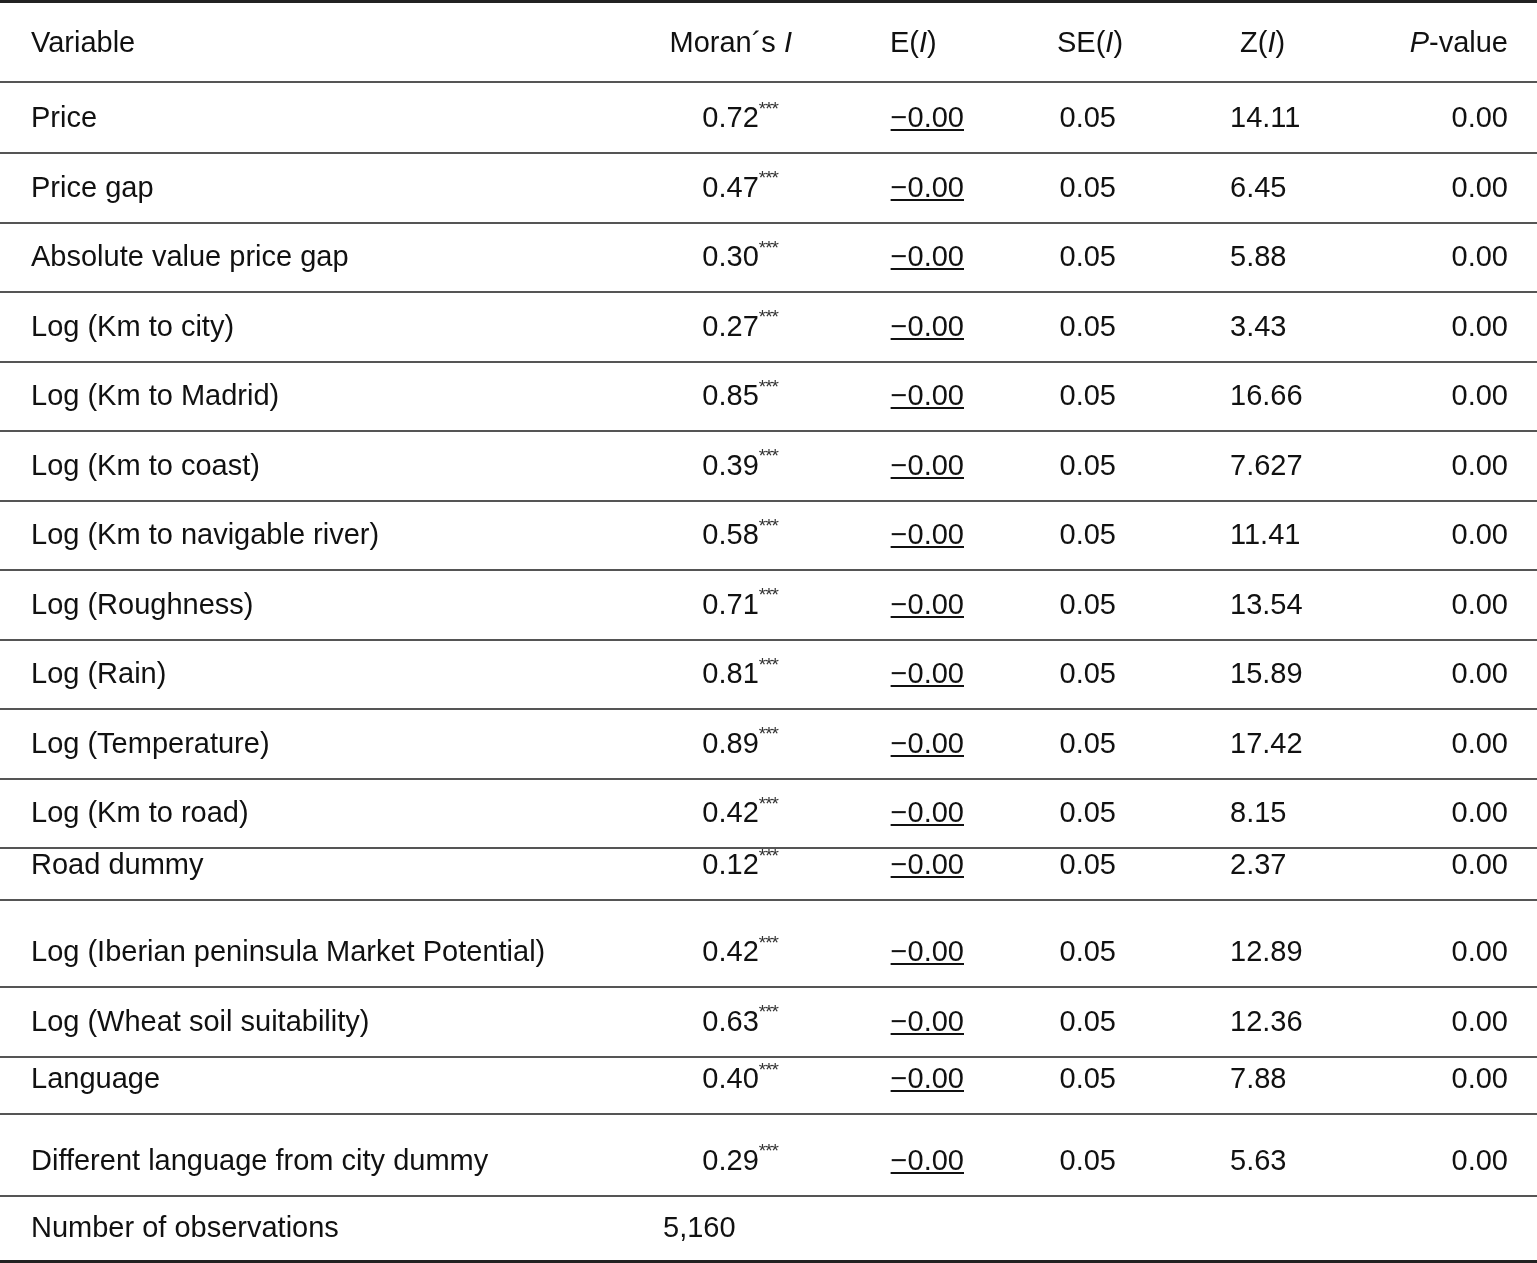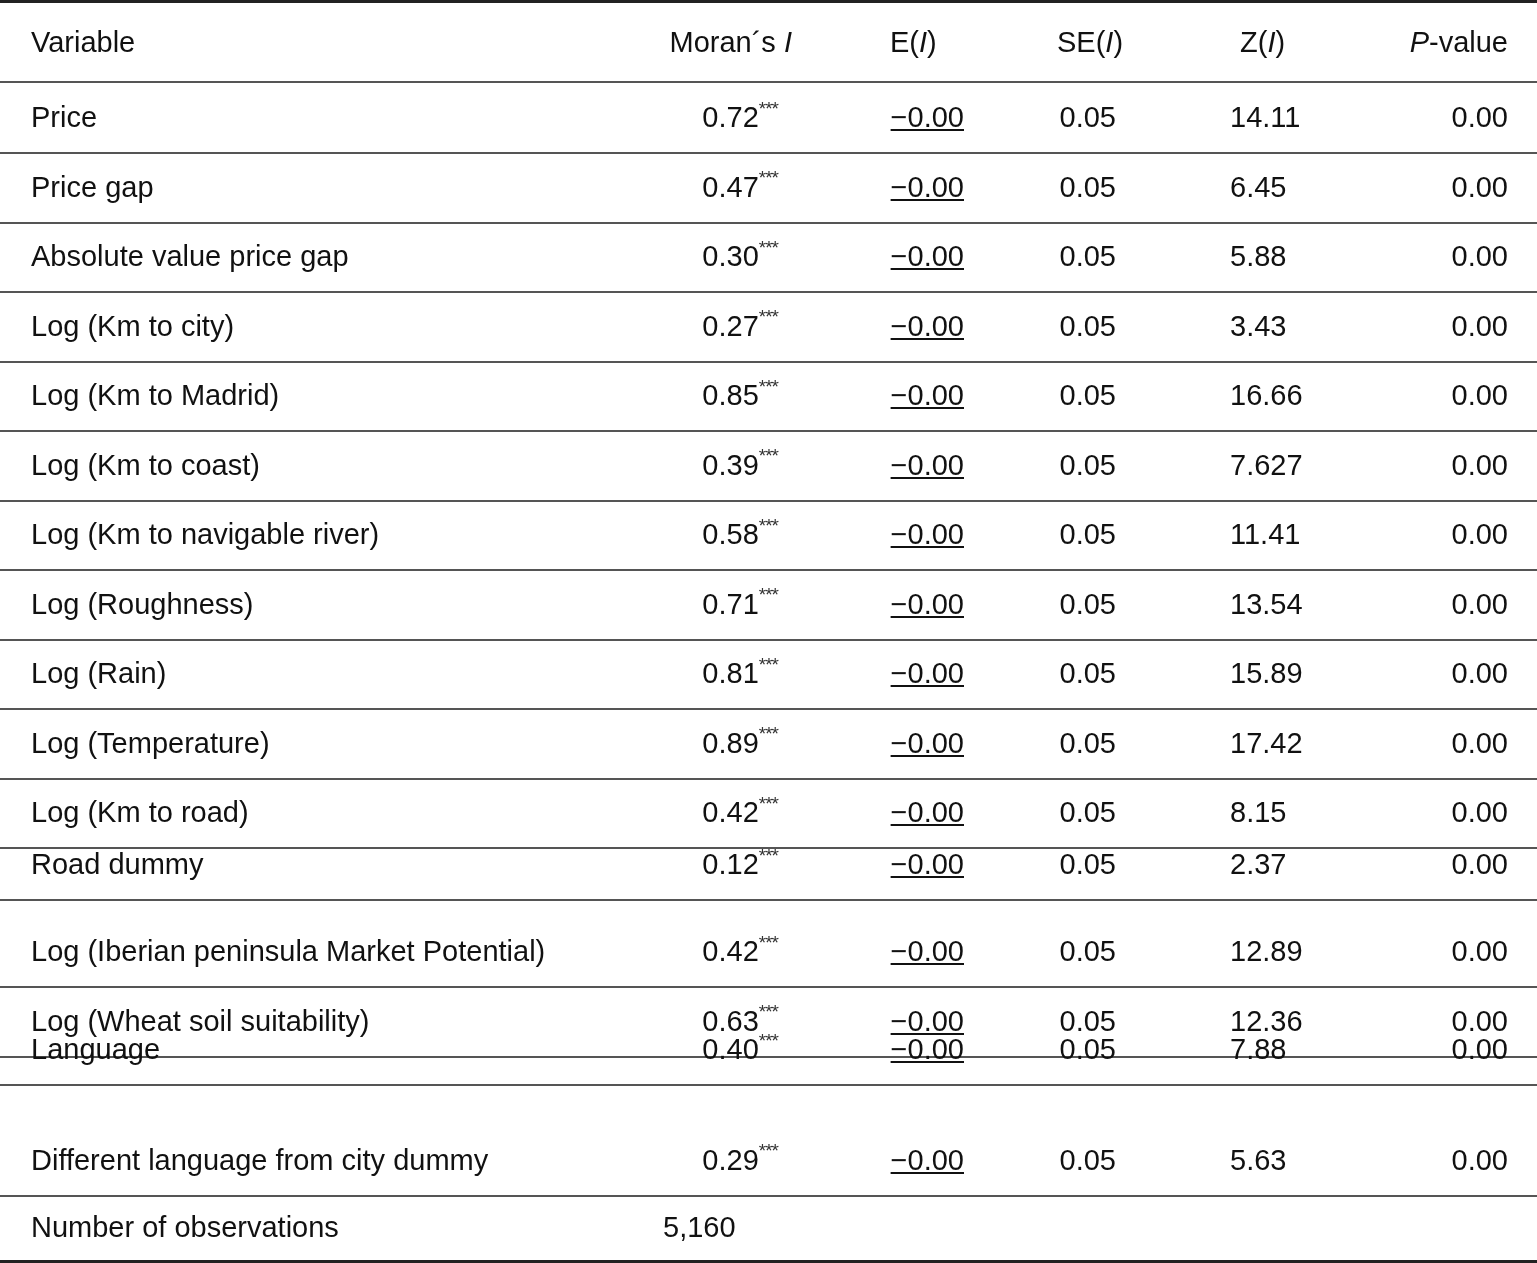--- a/index.html
+++ b/index.html
@@ -207,21 +207,21 @@
         <div class="cell c-var">Log (Wheat soil suitability)</div>
         <div class="cell c-moran">
           <span>0.63</span>
           <span class="stars">***</span>
         </div>
         <div class="cell c-e">−0.00</div>
         <div class="cell c-se">0.05</div>
         <div class="cell c-z">12.36</div>
         <div class="cell c-p">0.00</div>
       </div>
-      <div class="row" style="top: 1015px;">
+      <div class="row" style="top: 1044px;">
         <div class="cell c-var">Language</div>
         <div class="cell c-moran">
           <span>0.40</span>
           <span class="stars">***</span>
         </div>
         <div class="cell c-e">−0.00</div>
         <div class="cell c-se">0.05</div>
         <div class="cell c-z">7.88</div>
         <div class="cell c-p">0.00</div>
       </div>

